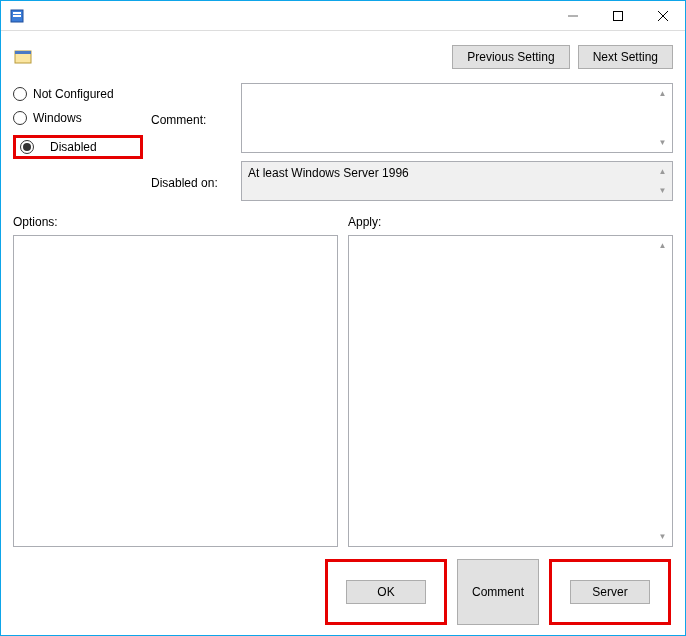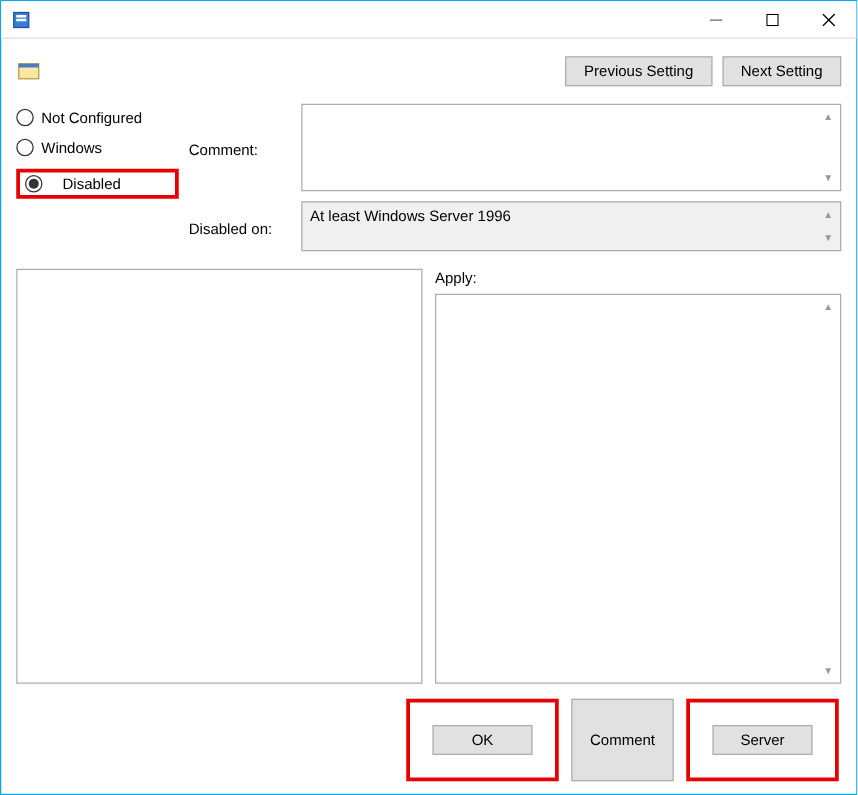--- a/index.html
+++ b/index.html
@@ -113,20 +113,21 @@
             <span>At least Windows Server 1996</span>
             <span class="scroll-arrow up">▲</span>
             <span class="scroll-arrow down">▼</span>
           </div>
         </div>
       </div>
     </div>
 
     <div class="lower">
       <div class="panel-col">
+        <div class="panel-label">Options:</div>
         <div class="panel-box">
           <span></span>
         </div>
       </div>
       <div class="panel-col">
         <div class="panel-label">Apply:</div>
         <div class="panel-box">
           <span></span>
           <span class="scroll-arrow up">▲</span>
           <span class="scroll-arrow down">▼</span>

